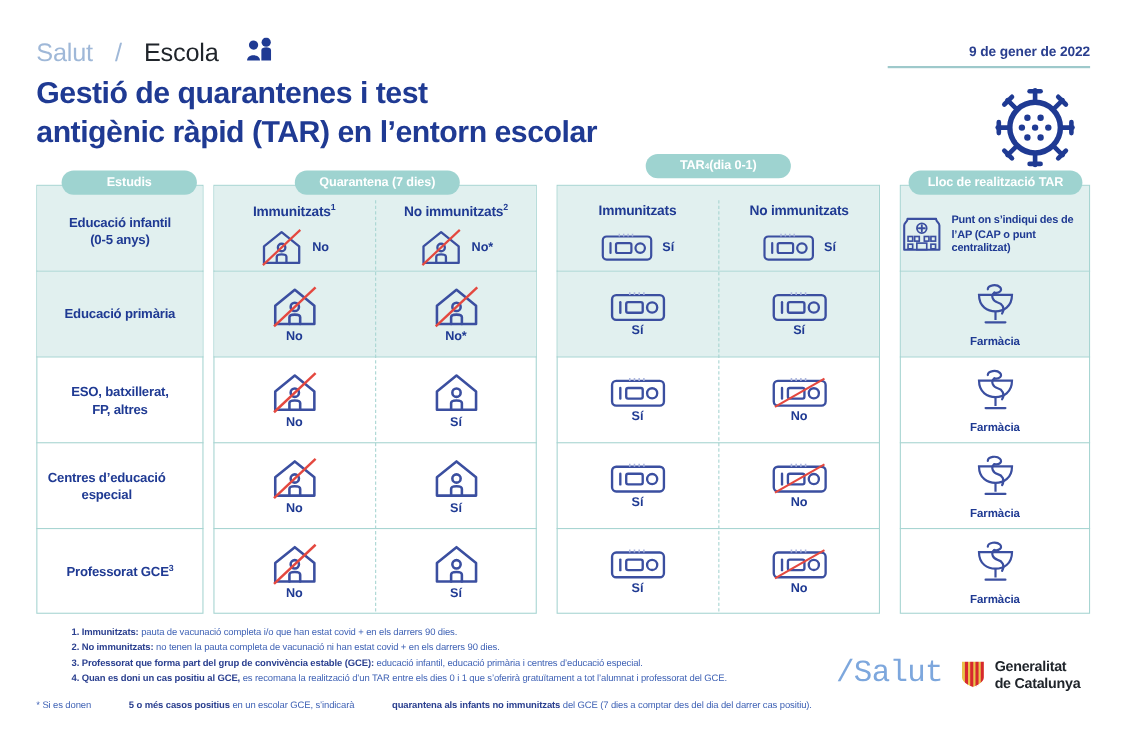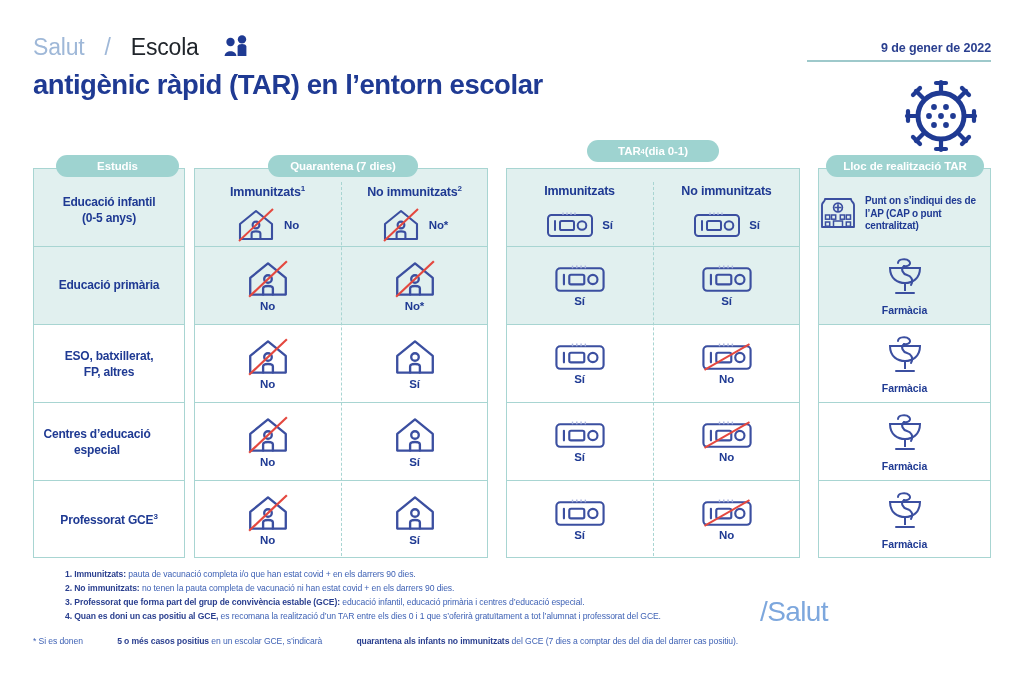--- a/index.html
+++ b/index.html
@@ -103,21 +103,21 @@
   .farm-label { font-size:10.5px; font-weight:700; color:#1f3a93; letter-spacing:-0.1px; }
 
   
   #footnotes { position:absolute; left:33px; top:568px; width:720px; }
   .fn { font-size:8.6px; line-height:1.62; color:#3f62b5; letter-spacing:-0.1px; }
   .fn b { font-weight:700; color:#2a3f8f;margin-left:32px; }
   .fn-star { margin-top:11px; }
 
   
   #footer-logos { position:absolute; left:760px; top:598px; display:flex; align-items:center; gap:16px; }
-  .logo-salut { font-size:28px; font-weight:400; color:#7da7dd; letter-spacing:-0.6px; line-height:1; }
+  .logo-salut { font-size:28px; font-weight:400; color:#7da7dd; letter-spacing:-0.6px; line-height:1;font-family:Liberation Mono, monospace; }
   .genlogo { display:flex; align-items:center; gap:8px; }
   .gen-shield { width:23px; height:26px; }
   .gen-text { font-size:13px; font-weight:700; color:#20252b; line-height:1.18; letter-spacing:-0.25px; }
 </style>
 </head>
 <body>
 
 <div id="header">
 
   <div class="brand">
@@ -133,20 +133,21 @@
       </svg>
     </span>
   </div>
 
   <div class="datewrap">
     <span class="datetext">9 de gener de 2022</span>
   </div>
   <div class="dateline"></div>
 
   <div class="maintitle">
+    <div>Gestió de quarantenes i test</div>
     <div>antigènic ràpid (TAR) en l’entorn escolar</div>
   </div>
 
   <div class="virus">
     <svg width="76" height="76" viewBox="0 0 76 76">
       <g stroke="#1f3a93" stroke-width="4.2" fill="none" stroke-linecap="round">
         <line x1="38" y1="14" x2="38" y2="4"></line>
           <line x1="33" y1="5" x2="43" y2="5"></line>
         <line x1="38" y1="62" x2="38" y2="72"></line>
           <line x1="33" y1="71" x2="43" y2="71"></line>
@@ -727,13 +728,31 @@
   <div class="fn">
     <b>4. Quan es doni un cas positiu al GCE,</b><span> es recomana la realització d’un TAR entre els dies 0 i 1 que s’oferirà gratuïtament a tot l’alumnat i professorat del GCE.</span>
   </div>
   <div class="fn fn-star">
     <span>* Si es donen </span><b>5 o més casos positius</b><span> en un escolar GCE, s’indicarà </span><b>quarantena als infants no immunitzats</b><span> del GCE (7 dies a comptar des del dia del darrer cas positiu).</span>
   </div>
 </div>
 
 <div id="footer-logos">
   <span class="logo-salut">/Salut</span>
+  <span class="genlogo">
+    <span class="gen-shield">
+      <svg width="23" height="26" viewBox="0 0 23 26">
+        <path d="M1 1 L22 1 L22 16 C22 22 11.5 25 11.5 25 C11.5 25 1 22 1 16 Z" fill="#e8c24a"></path>
+        <g fill="#d7282f">
+          <path d="M4.2 1 L7.0 1 L7.0 23.2 C6.1 22.7 5.1 22.1 4.2 21.4 Z"></path>
+          <path d="M9.0 1 L11.8 1 L11.8 24.9 C11.0 24.7 10.0 24.3 9.0 23.8 Z"></path>
+          <path d="M13.8 1 L16.6 1 L16.6 23.0 C15.7 23.7 14.7 24.3 13.8 24.7 Z"></path>
+          <path d="M18.6 1 L21.4 1 L21.4 17.5 C20.7 19.0 19.7 20.2 18.6 21.2 Z"></path>
+        </g>
+        <path d="M1 1 L22 1 L22 16 C22 22 11.5 25 11.5 25 C11.5 25 1 22 1 16 Z" fill="none" stroke="#ffffff" stroke-width="1.1"></path>
+      </svg>
+    </span>
+    <span class="gen-text">
+      <div>Generalitat</div>
+      <div>de Catalunya</div>
+    </span>
+  </span>
 </div>
 
 </body></html>

